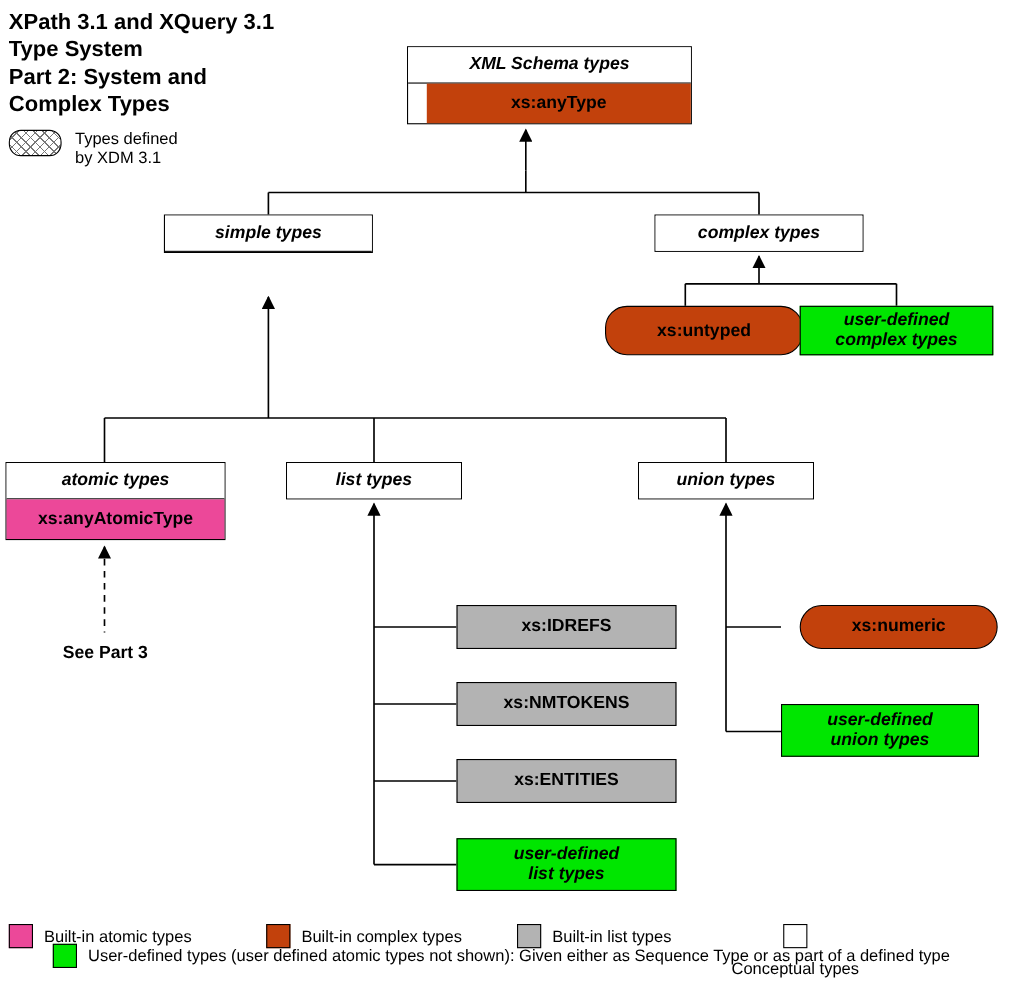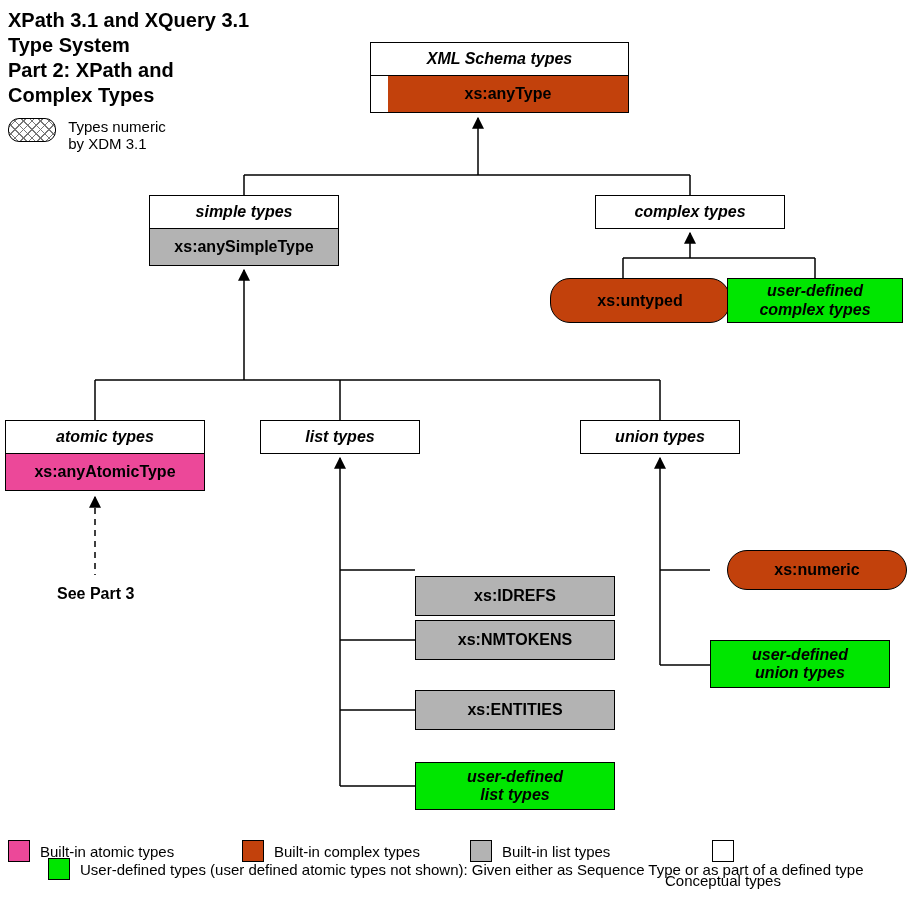--- a/index.html
+++ b/index.html
@@ -116,28 +116,28 @@
     border:1.5px solid #000;
     box-sizing:border-box;
   }
 </style>
 </head>
 <body>
 
 <div class="title" style="left:8px;top:8px;">
   <span>XPath 3.1 and XQuery 3.1</span><br>
   <span>Type System</span><br>
-  <span>Part 2: XPath and</span><br>
+  <span>Part 2: System and</span><br>
   <span>Complex Types</span>
 </div>
 
 <div class="legend-xdm" style="left:8px;top:118px;">
   <span class="xdm-swatch"></span>
   <span style="display:inline-block;">
-    <span>Types numeric</span><br>
+    <span>Types defined</span><br>
     <span>by XDM 3.1</span>
   </span>
 </div>
 
 <svg class="edges">
   <defs>
     <marker id="arrow" viewBox="0 0 10 10" refX="9" refY="5" markerWidth="8" markerHeight="8" orient="auto-start-reverse">
       <path d="M 0 0 L 10 5 L 0 10 z" fill="#000"></path>
     </marker>
   </defs>
@@ -172,21 +172,20 @@
   <line x1="660" y1="665" x2="710" y2="665" stroke="#000" stroke-width="1.5"></line>
 </svg>
 
 <div class="box" style="left:370px;top:42px;width:259px;">
   <div class="hdr">XML Schema types</div>
   <div class="cell c-purple">xs:anyType</div>
 </div>
 
 <div class="box" style="left:149px;top:195px;width:190px;">
   <div class="hdr">simple types</div>
-  <div class="cell c-gray">xs:anySimpleType</div>
 </div>
 
 <div class="box" style="left:595px;top:195px;width:190px;">
   <div class="hdr" style="border-bottom:none;">complex types</div>
 </div>
 
 <div class="rbox c-purple" style="left:533px;top:278px;width:180px;height:45px;">
   <span>xs:untyped</span>
 </div>
 
@@ -201,21 +200,21 @@
 <div class="box" style="left:260px;top:420px;width:160px;">
   <div class="hdr" style="border-bottom:none;">list types</div>
 </div>
 
 <div class="box" style="left:580px;top:420px;width:160px;">
   <div class="hdr" style="border-bottom:none;">union types</div>
 </div>
 
 <div class="note" style="left:57px;top:585px;">See Part 3</div>
 
-<div class="listbox" style="left:415px;top:576px;width:200px;height:40px;">
+<div class="listbox" style="left:415px;top:550px;width:200px;height:40px;">
   <span>xs:IDREFS</span>
 </div>
 <div class="listbox" style="left:415px;top:620px;width:200px;height:40px;">
   <span>xs:NMTOKENS</span>
 </div>
 <div class="listbox" style="left:415px;top:690px;width:200px;height:40px;">
   <span>xs:ENTITIES</span>
 </div>
 <div class="gbox" style="left:415px;top:762px;width:200px;height:48px;white-space:pre;">user-defined
 list types</div>

